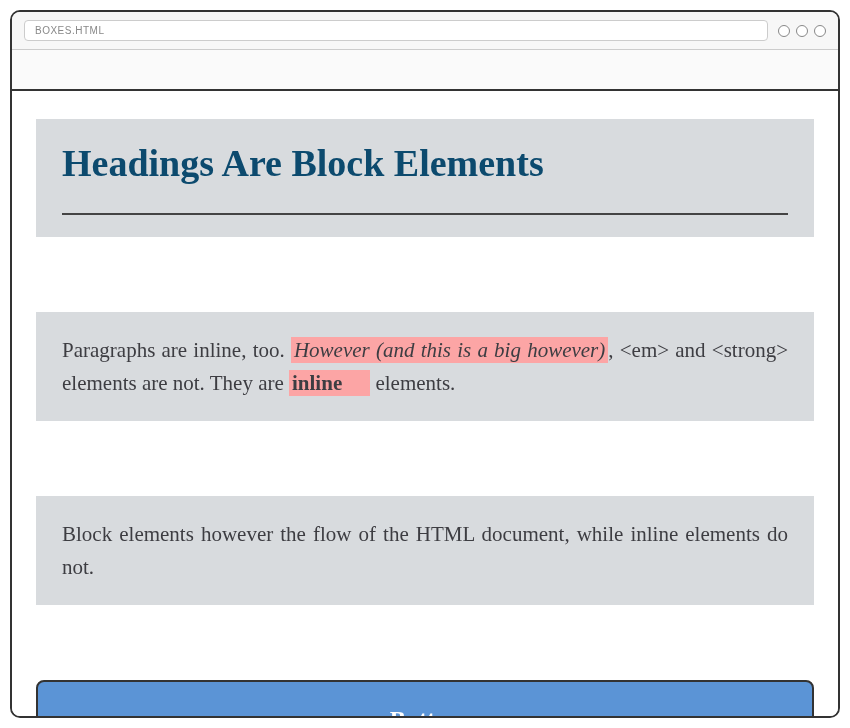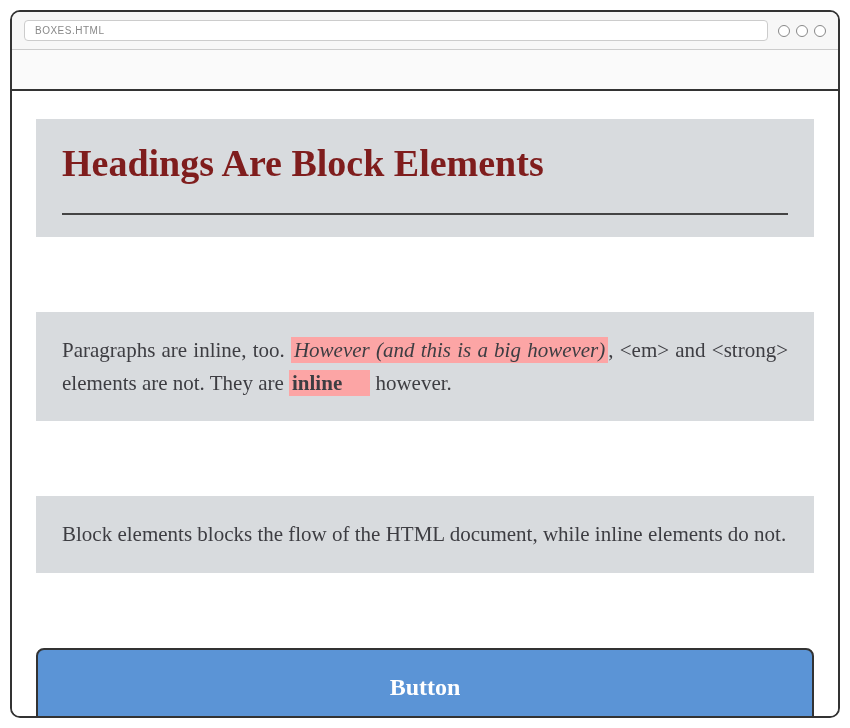--- a/index.html
+++ b/index.html
@@ -60,21 +60,21 @@
       flex-direction: column;
     }
     .block-box {
       background: #d8dbde;
       padding: 22px 26px;
       margin-bottom: 36px;
     }
     h1.heading {
       font-size: 38px;
       font-weight: bold;
-      color: #7f1d1d;
+      color: #0c4a6e;
       padding-bottom: 28px;
       border-bottom: 2px solid #444;
     }
     p.para {
       font-size: 21px;
       color: #3d3d42;
       line-height: 1.55;
       text-align: justify;
     }
     .inline-hl {
@@ -116,26 +116,26 @@
   </div>
 
   <div class="viewport">
 
     <div class="block-box">
       <h1 class="heading">Headings Are Block Elements</h1>
     </div>
 
     <div class="block-box">
       <p class="para">
-        <span>Paragraphs are inline, too. </span><span class="inline-hl em-text">However (and this is a big however)</span><span>, &lt;em&gt; and &lt;strong&gt; elements are not. They are </span><span class="inline-hl strong-text">inline</span><span> however.</span>
+        <span>Paragraphs are inline, too. </span><span class="inline-hl em-text">However (and this is a big however)</span><span>, &lt;em&gt; and &lt;strong&gt; elements are not. They are </span><span class="inline-hl strong-text">inline</span><span> elements.</span>
       </p>
     </div>
 
     <div class="block-box">
-      <p class="para">Block elements blocks the flow of the HTML document, while inline elements do not.</p>
+      <p class="para">Block elements however the flow of the HTML document, while inline elements do not.</p>
     </div>
 
     <div class="button-row">
       <button class="big-button">Button</button>
     </div>
 
   </div>
 </div>
 
 </body></html>

